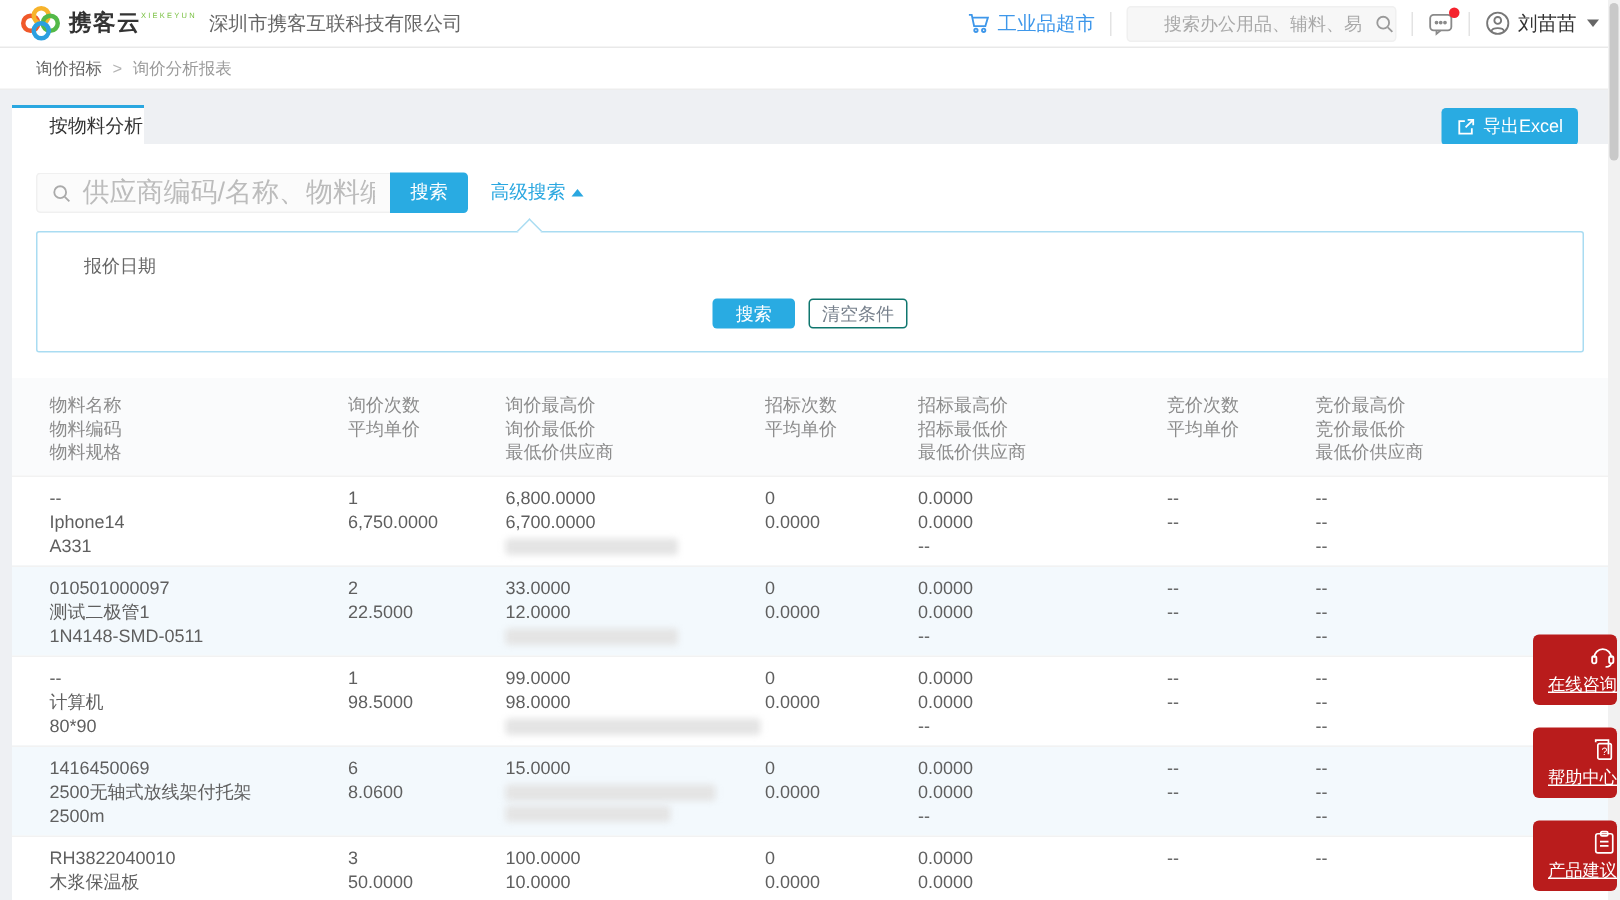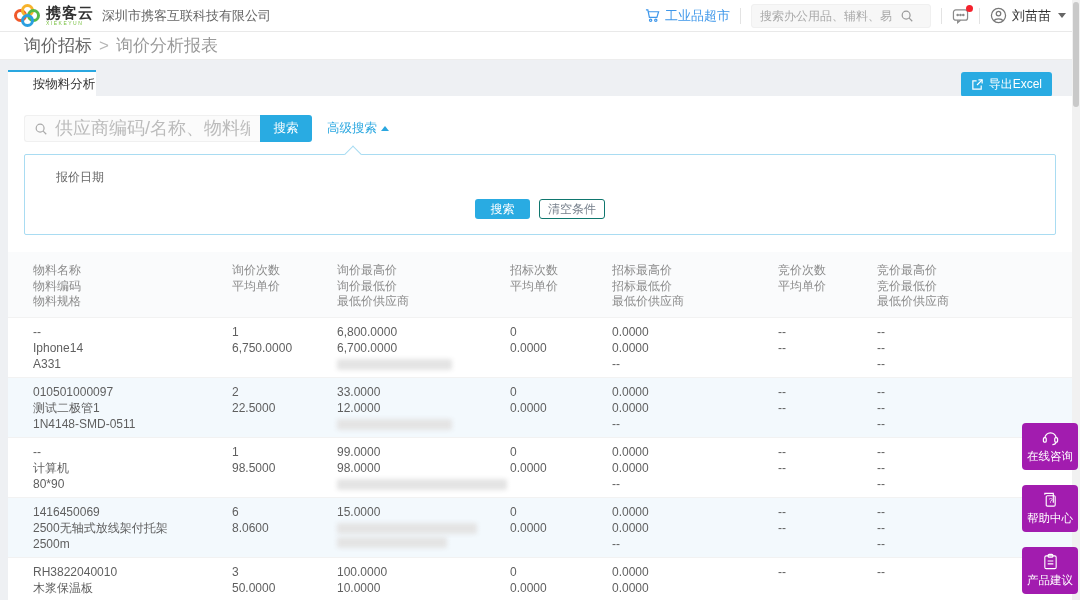--- a/index.html
+++ b/index.html
@@ -9,41 +9,41 @@
   
   .topbar { height:32px; background:#fff; border-bottom:1px solid #e9e9e9;
     display:flex; align-items:center; padding:0 14px; position:relative; z-index:5; }
   .brand { display:flex; align-items:center; gap:6px; }
   .logo { position:relative; width:26px; height:24px; }
   .logo i { position:absolute; width:13px; height:13px; border-radius:50%; border:3.5px solid; background:transparent; }
   .logo .l1 { border-color:#f0592a; left:0; top:5px; }
   .logo .l2 { border-color:#f7b32b; left:7px; top:0; }
   .logo .l3 { border-color:#53b948; left:13px; top:5px; }
   .logo .l4 { border-color:#2b9fe0; left:7px; top:10px; }
-  .brand-text { display:flex; flex-direction:column; line-height:1; }
+  .brand-text { display:flex; flex-direction:row; line-height:1; }
   .brand-name { font-size:15px; font-weight:bold; color:#333; letter-spacing:1px; }
   .brand-sub { font-size:5px; color:#7ac143; letter-spacing:1.5px; margin-top:1px; }
   .company { font-size:13px; color:#666; margin-left:8px; }
   .topbar-right { margin-left:auto; display:flex; align-items:center; gap:10px; }
   .mall { display:flex; align-items:center; gap:5px; color:#3e97ea; font-size:13px; cursor:pointer; }
   .vdiv { width:1px; height:16px; background:#e3e3e3; }
   .top-search { display:flex; align-items:center; background:#f7f7f7; border:1px solid #f0f0f0;
-    border-radius:3px; height:24px; padding:0 8px; width:180px; }
+    border-radius:3px; height:24px; padding:0 24px; width:180px; }
   .top-search input { border:0; outline:0; background:transparent; font-size:12px; color:#333;
     width:140px; font-family:inherit; }
   .top-search input::placeholder { color:#a9a9a9; }
   .msg-wrap { position:relative; cursor:pointer; display:flex; }
   .red-dot { position:absolute; top:-3px; right:-4px; width:7px; height:7px; border-radius:50%; background:#f5222d; }
   .user { display:flex; align-items:center; gap:5px; font-size:13px; color:#333; cursor:pointer; }
   .caret-down { width:0; height:0; border-left:4px solid transparent; border-right:4px solid transparent;
     border-top:5px solid #666; margin-left:2px; }
 
   
   .breadcrumb { height:28px; background:#fff; display:flex; align-items:center;
-    padding:0 24px; font-size:17px; border-bottom:1px solid #ededed; }
+    padding:0 24px; font-size:11px; border-bottom:1px solid #ededed; }
   .bc-first { color:#666; cursor:pointer; }
   .bc-sep { color:#b5b5b5; margin:0 7px; }
   .bc-cur { color:#9b9b9b; }
 
   
   .tab-strip { margin:10px 8px 0; height:26px; position:relative; }
   .tab { position:absolute; left:0; top:0; width:88px; height:26px; background:#fff;
     border-top:2px solid #2aa7e0; display:flex; align-items:center; justify-content:center;
     font-size:12.5px; color:#333; cursor:pointer;padding-left:24px; }
   .export-btn { position:absolute; right:20px; top:2px; height:25px; background:#29abe2; color:#fff;
@@ -89,23 +89,23 @@
   .t-row:nth-child(even) { background:#f3f9fd; }
   .t-col { flex:none; padding-right:8px; }
   .c1{width:199px;} .c2{width:105px;} .c3{width:173px;} .c4{width:102px;}
   .c5{width:166px;} .c6{width:99px;} .c7{flex:1;}
   .h-line { color:#8c8c8c; line-height:15.5px; }
   .c-line { color:#5f5f5f; line-height:16px; }
   .redacted { height:11px; background:#e4e4e4; border-radius:2px; margin-top:3px; filter:blur(2px); }
 
   
   .float-stack { position:fixed; right:2px; top:423px; display:flex; flex-direction:column; gap:15px; z-index:20; }
-  .float-btn { width:56px; height:47px; background:#a21caf; border:none; border-radius:4px;
-    color:#fff; font-size:11.5px; display:flex; flex-direction:column; align-items:center;
-    justify-content:center; gap:3px; cursor:pointer; font-family:inherit; }
+  .float-btn { width:56px; height:47px; background:#b91c1c; border:none; border-radius:4px;
+    color:#fff; font-size:11.5px; display:flex; flex-direction:column; align-items:flex-end;
+    justify-content:center; gap:3px; cursor:pointer; font-family:inherit;text-decoration:underline; }
 
   
   .sb-track { position:fixed; right:0; top:0; width:8px; height:600px; background:#f1f1f1; z-index:10; }
   .sb-thumb { position:absolute; right:1px; top:2px; width:6px; height:105px; background:#c9c9c9; border-radius:3px; }
 
   svg { display:block; }
 </style>
 </head>
 <body>
 

